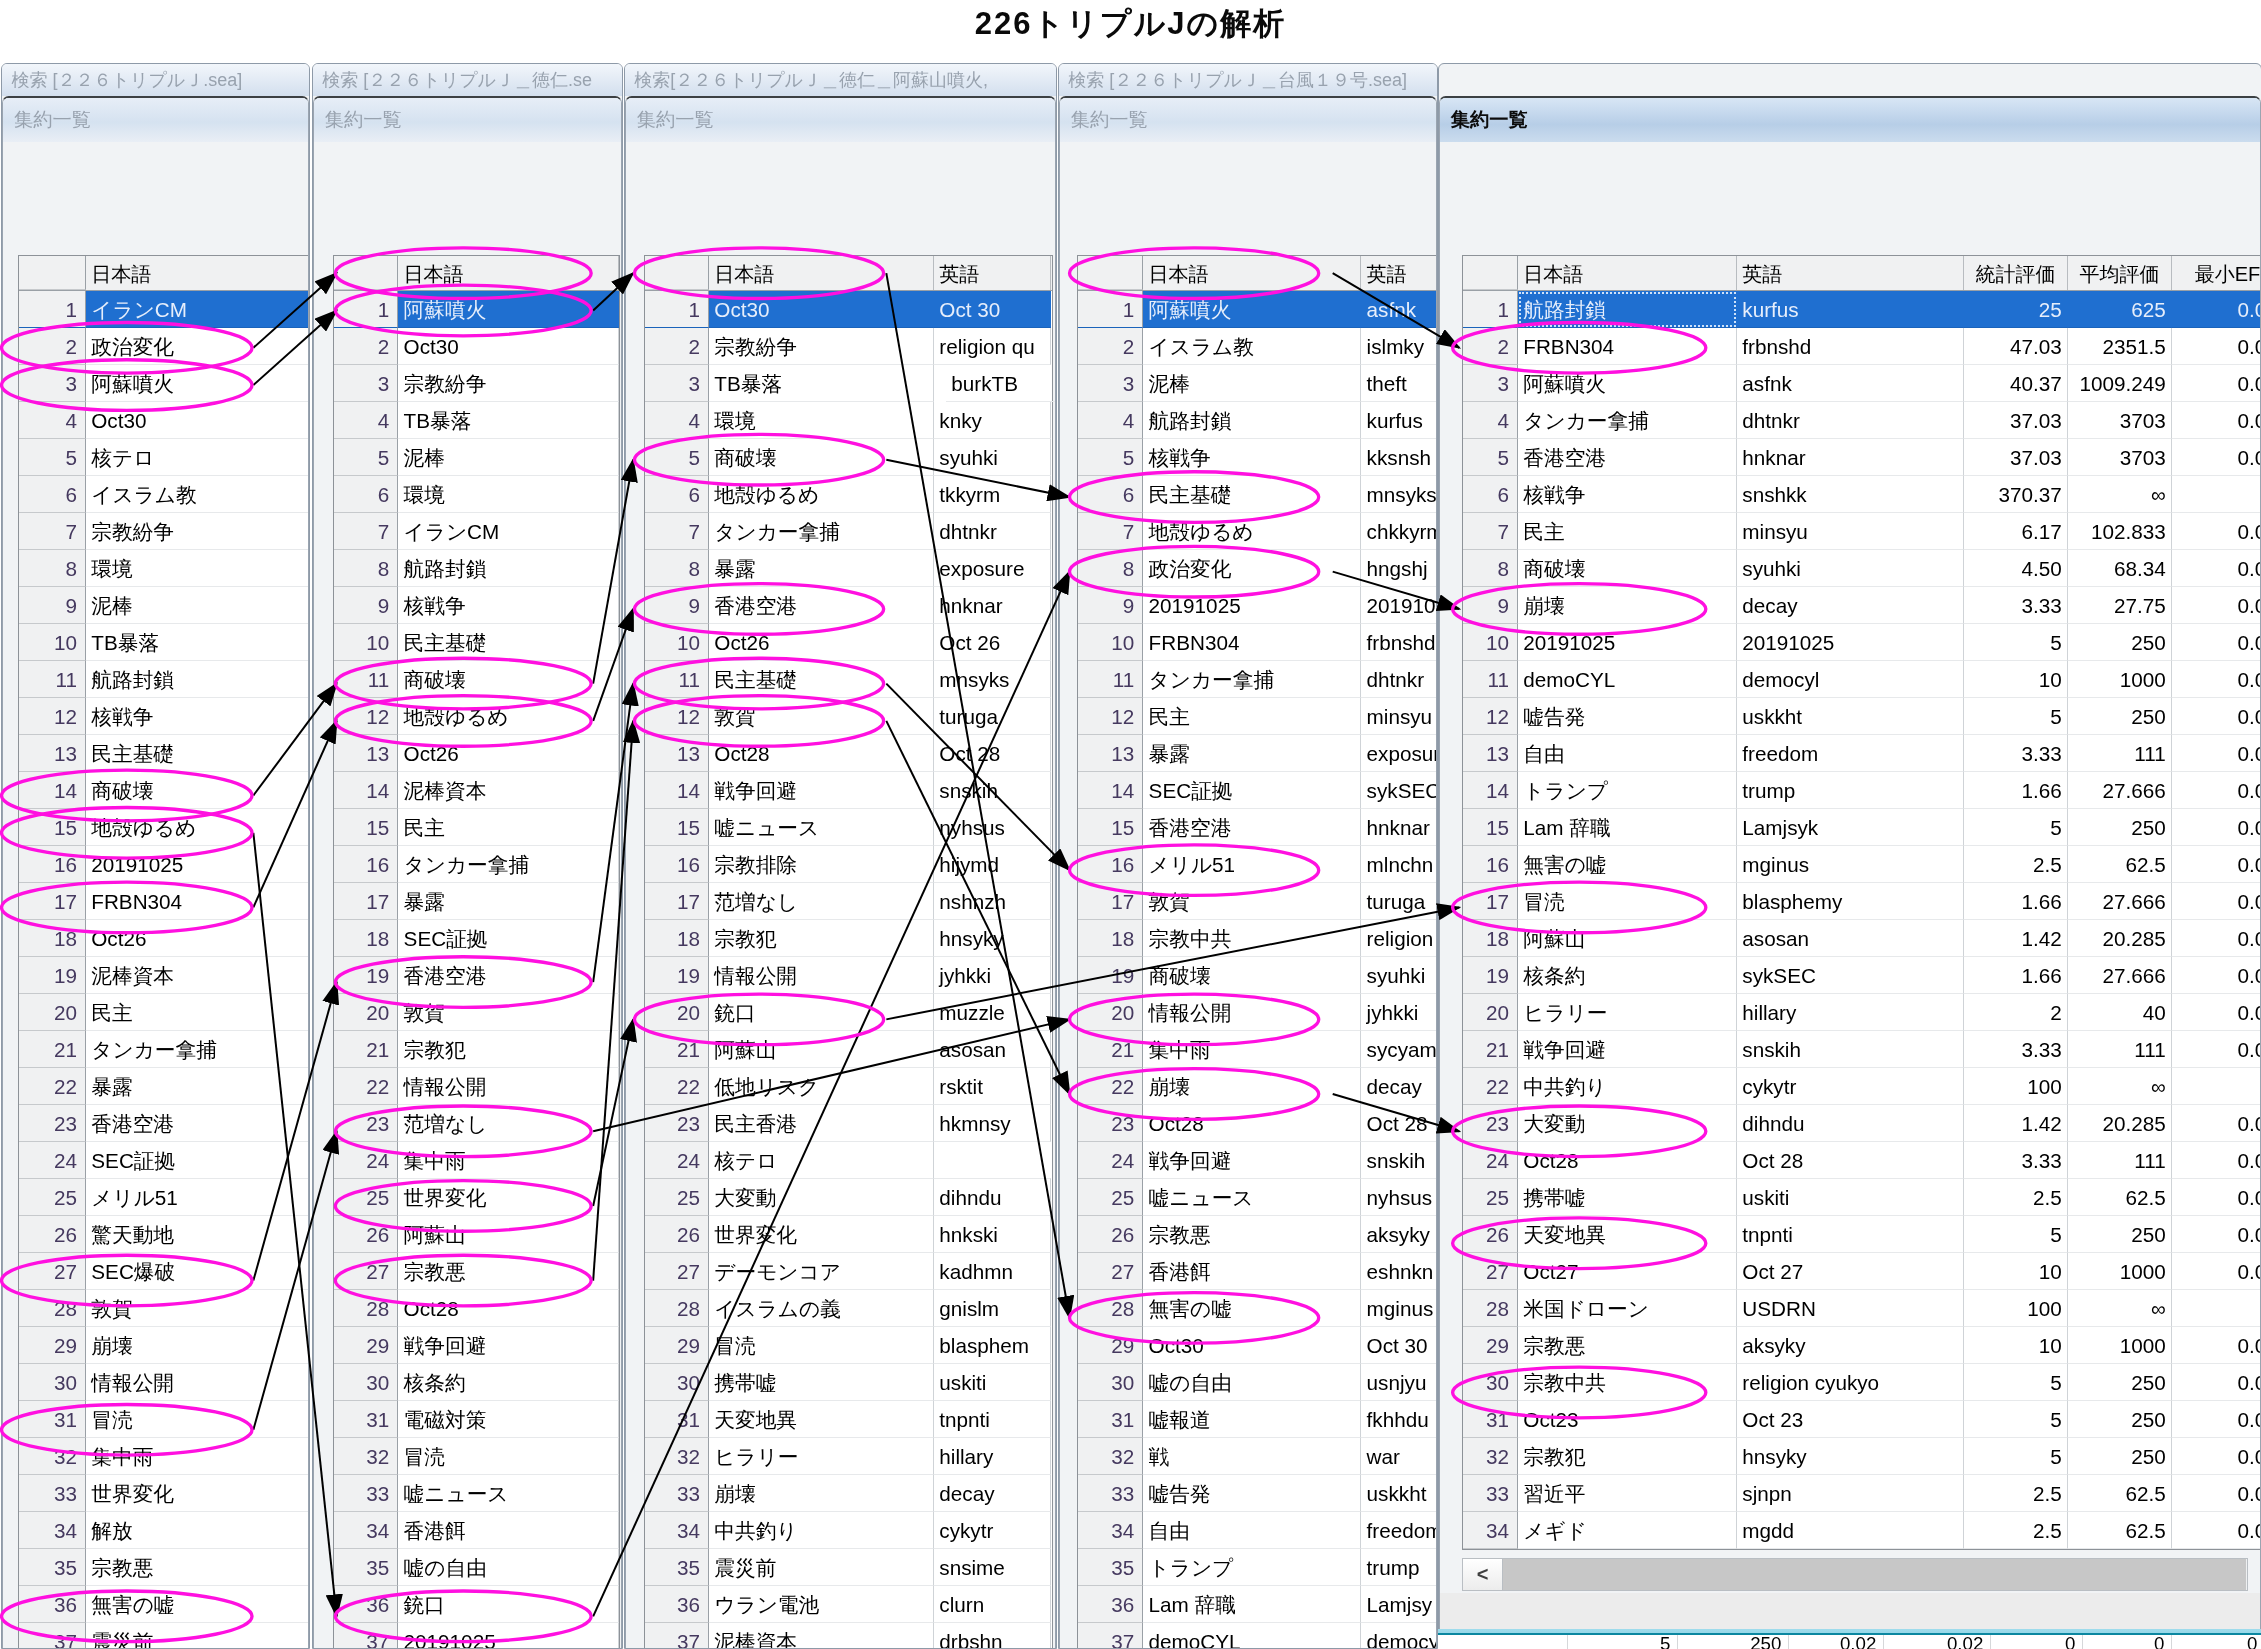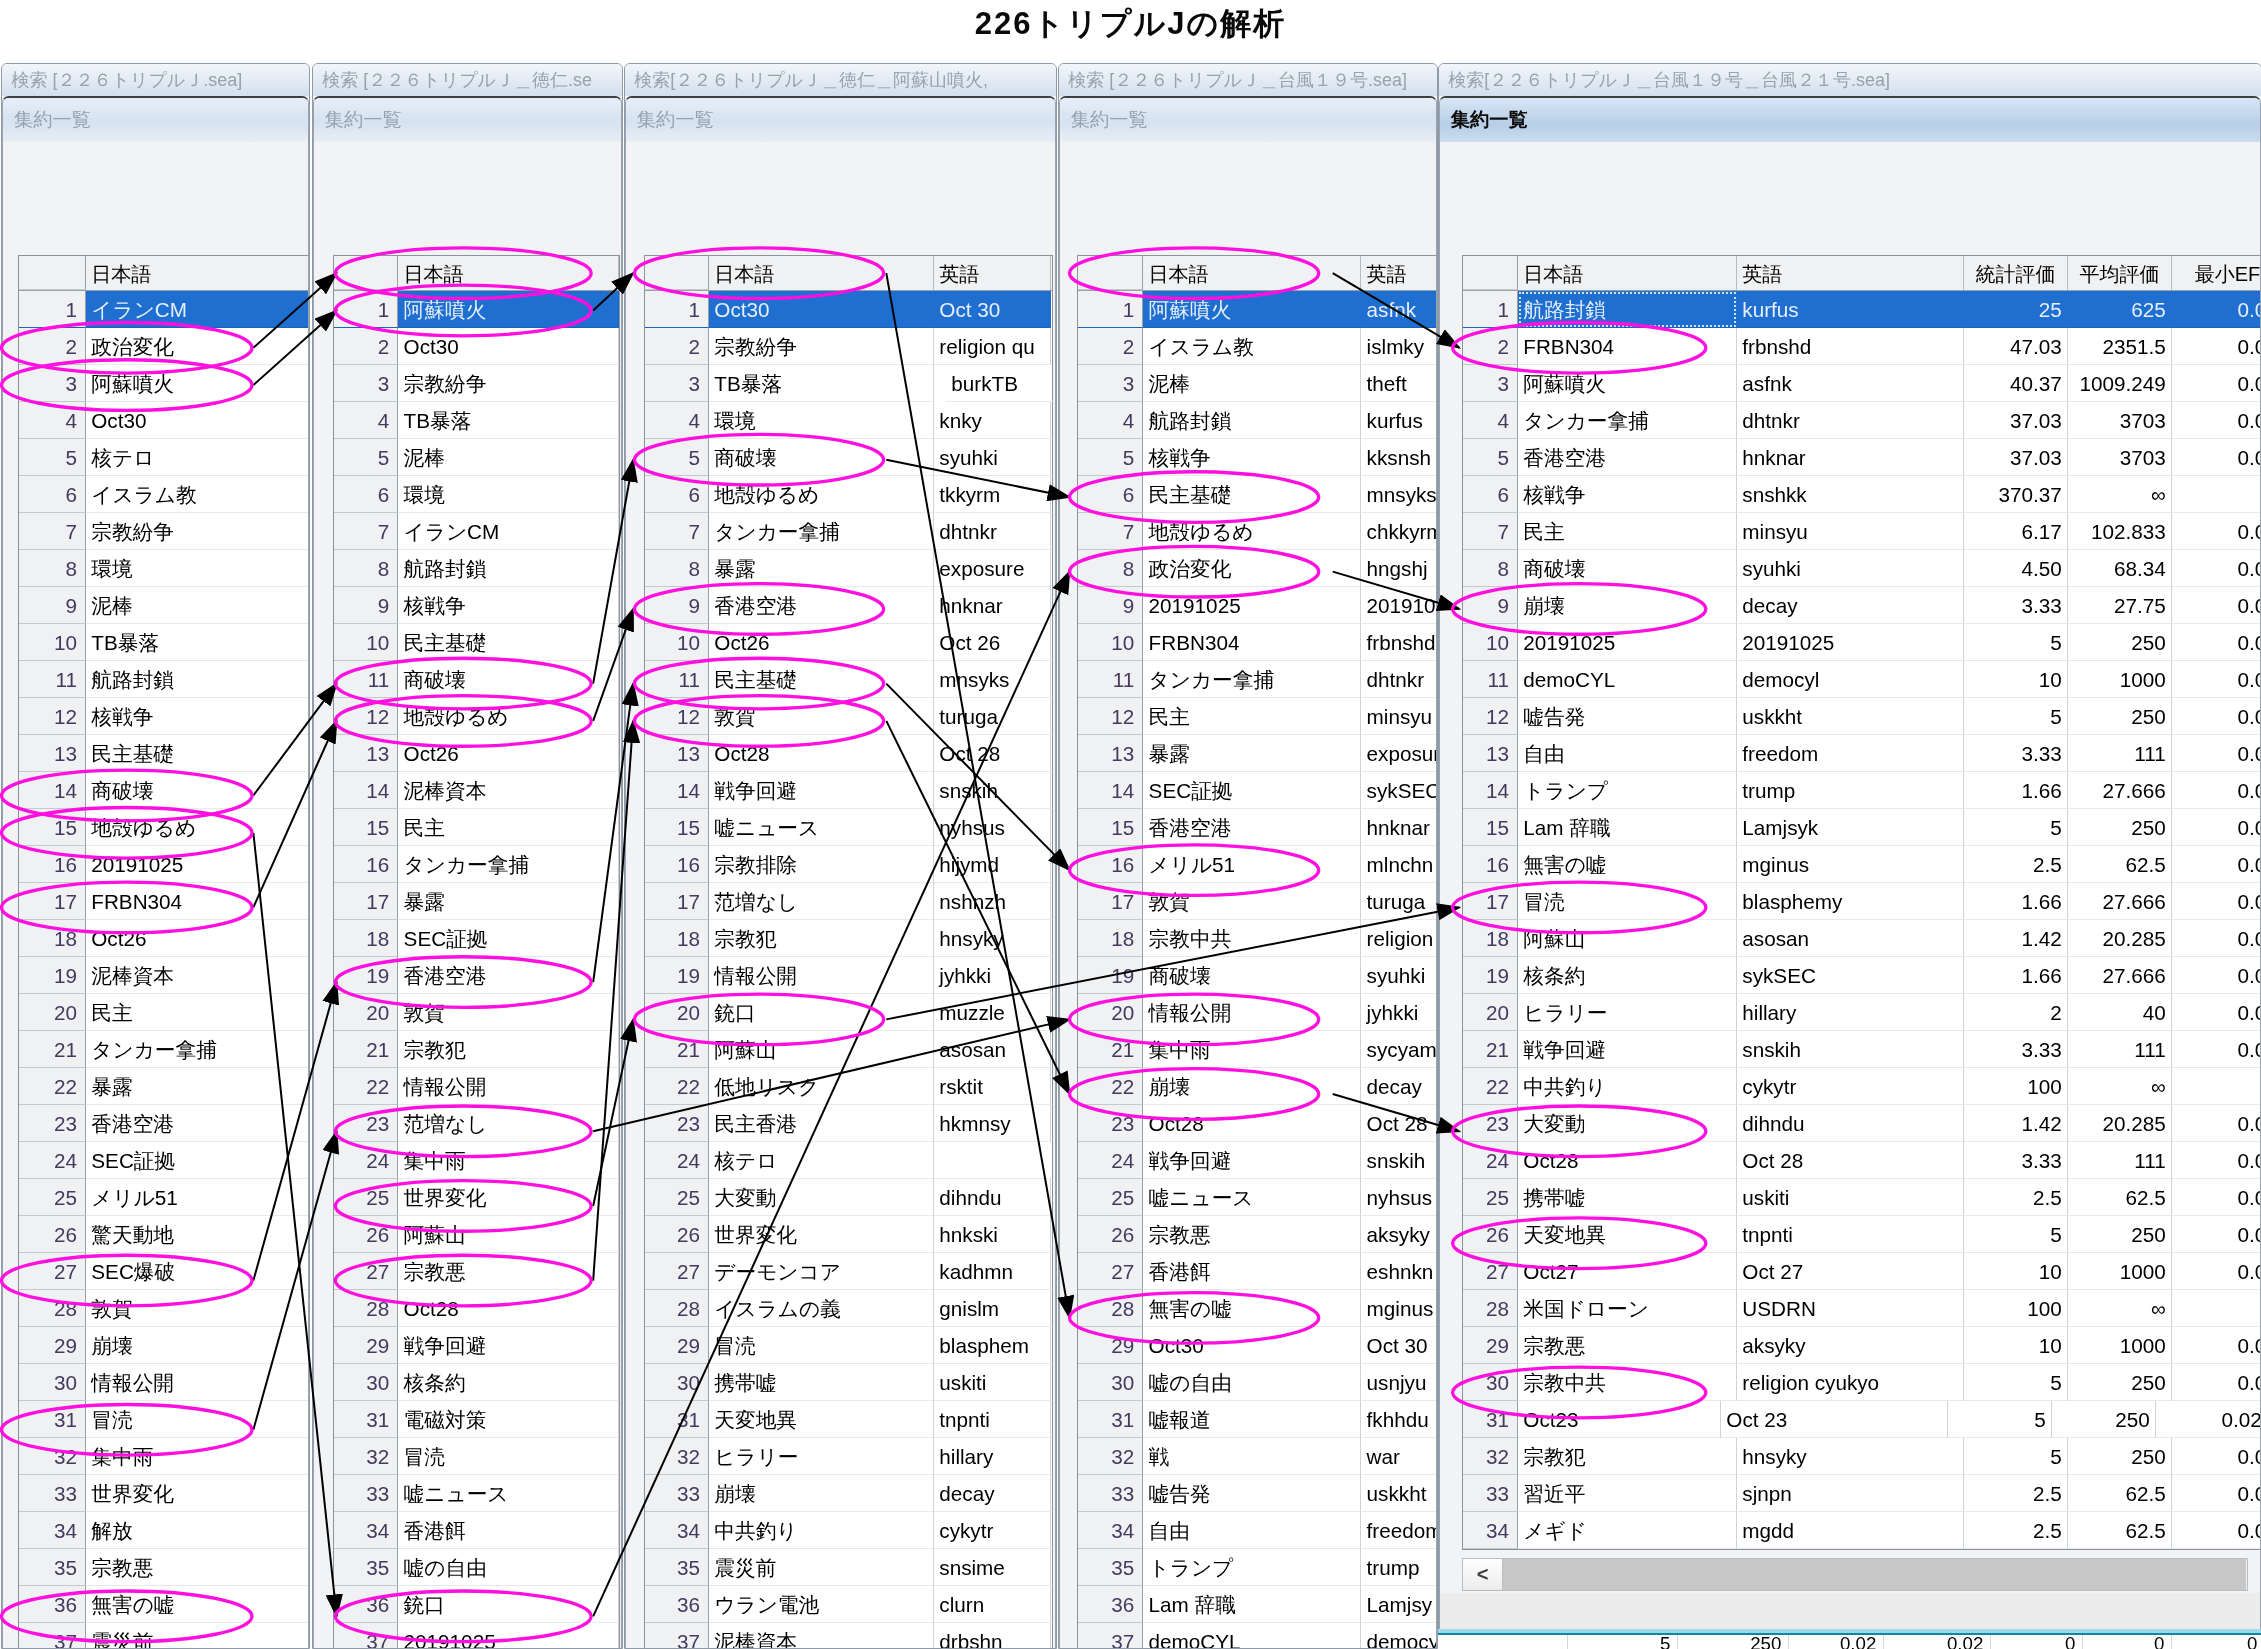--- a/index.html
+++ b/index.html
@@ -783,21 +783,20 @@
               <div class="td cnum" style="width: 65px;">37</div>
               <div class="td" style="width: 218px;">demoCYL</div>
               <div class="td" style="width: 147px;">democy</div>
             </div>
           </div>
         </div>
     </div>
   </div>
 
   <div class="win active" id="w5" style="left:1438px;top:63px;width:824px;height:1567px;">
-    <div class="titlebar">検索[２２６トリプルＪ＿台風１９号＿台風２１号.sea]</div>
     <div class="panel">
       <div class="band">集約一覧</div>
       <div class="tblhost">
           <div class="tbl" style="left: 22px; top: 157px; width: 822px;">
             <div class="hd">
               <div class="th cnum" style="width: 55px;"></div>
               <div class="th" style="width: 219px;">日本語</div>
               <div class="th" style="width: 227px;">英語</div>
               <div class="th ctr" style="width: 104px;">統計評価</div>
               <div class="th ctr" style="width: 104px;">平均評価</div>
@@ -1038,21 +1037,21 @@
             <div class="tr">
               <div class="td cnum" style="width: 55px;">30</div>
               <div class="td" style="width: 219px;">宗教中共</div>
               <div class="td" style="width: 227px;">religion cyukyo</div>
               <div class="td r" style="width: 104px;">5</div>
               <div class="td r" style="width: 104px;">250</div>
               <div class="td r" style="width: 112px;">0.02</div>
             </div>
             <div class="tr">
               <div class="td cnum" style="width: 55px;">31</div>
-              <div class="td" style="width: 203px;">Oct23</div>
+              <div class="td" style="width: 219px;">Oct23</div>
               <div class="td" style="width: 227px;">Oct 23</div>
               <div class="td r" style="width: 104px;">5</div>
               <div class="td r" style="width: 104px;">250</div>
               <div class="td r" style="width: 112px;">0.02</div>
             </div>
             <div class="tr">
               <div class="td cnum" style="width: 55px;">32</div>
               <div class="td" style="width: 219px;">宗教犯</div>
               <div class="td" style="width: 227px;">hnsyky</div>
               <div class="td r" style="width: 104px;">5</div>

